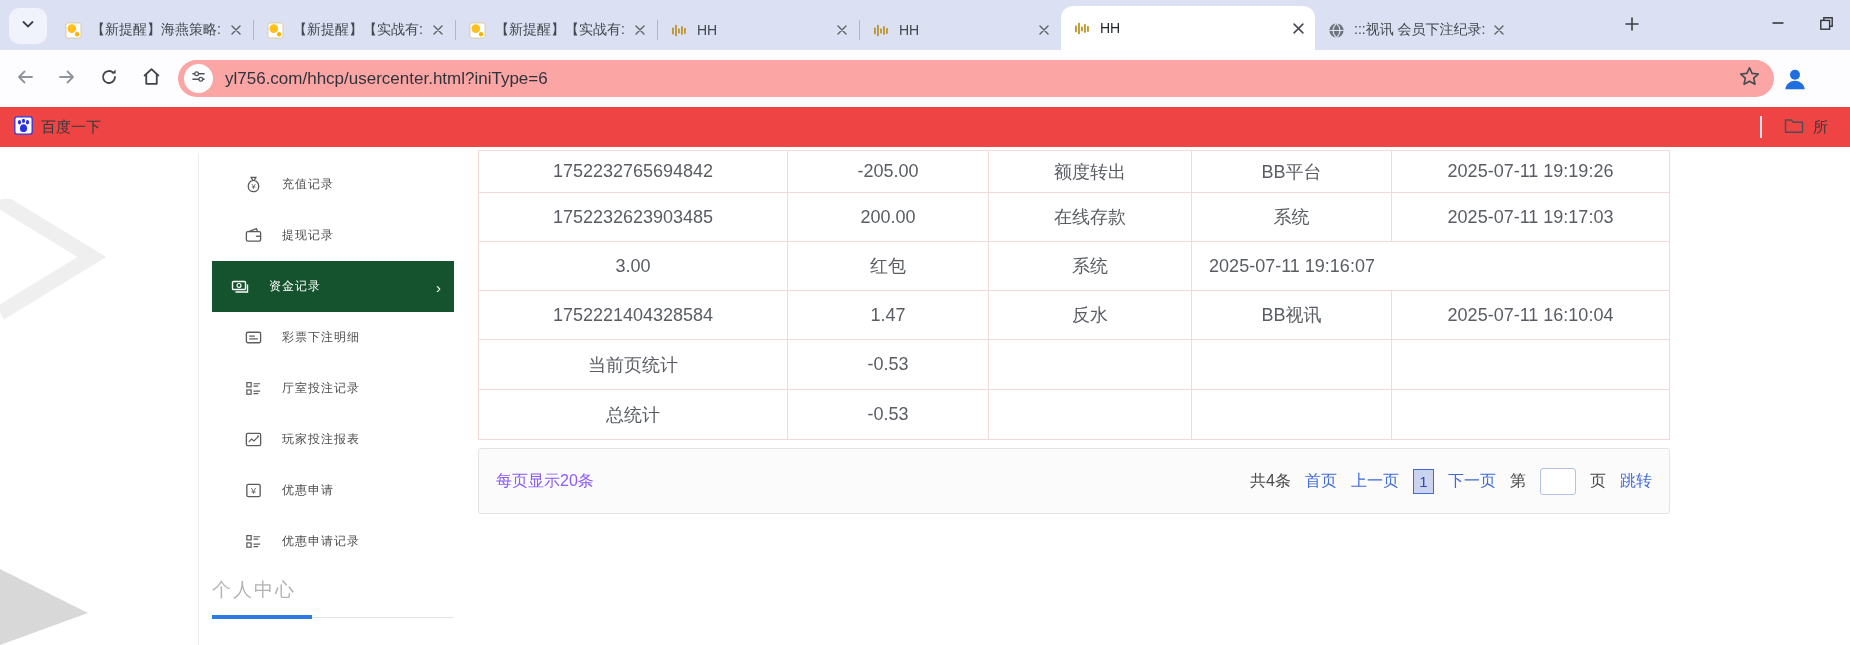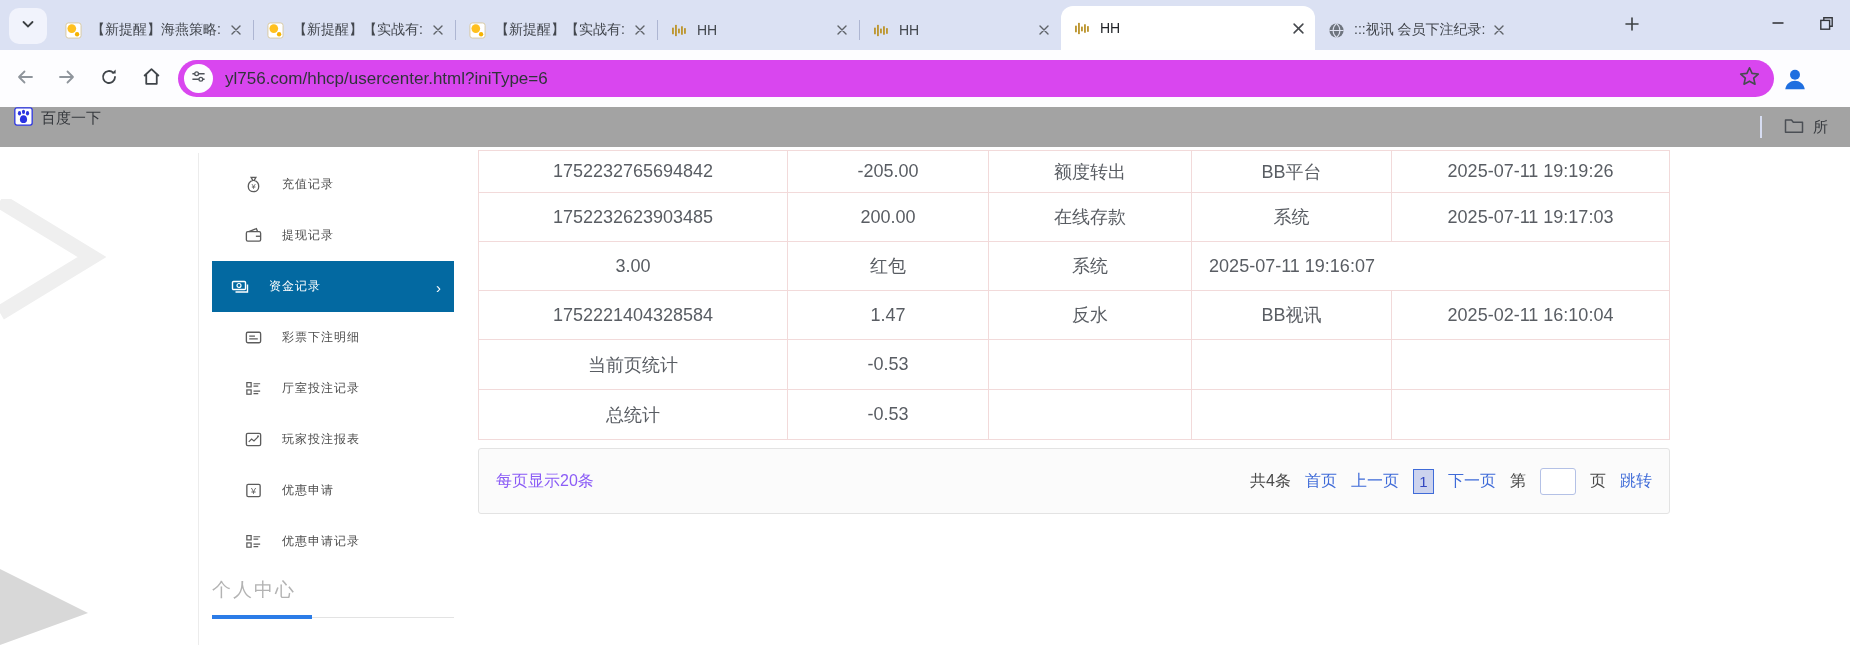--- a/index.html
+++ b/index.html
@@ -17,44 +17,44 @@
   .tab .fav{width:18px;height:18px;flex:0 0 auto;display:flex;align-items:center;justify-content:center;}
   .tab-title{flex:1;margin-left:9px;font-size:14px;white-space:nowrap;overflow:hidden;}
   .tab-close{width:18px;height:18px;border-radius:50%;display:flex;align-items:center;justify-content:center;flex:0 0 auto;cursor:pointer;}
   .tab-sep{width:1px;height:20px;background:#aeb6d2;margin-bottom:10px;flex:0 0 auto;}
   .newtab-btn{position:absolute;left:1618px;top:12px;width:28px;height:28px;display:flex;align-items:center;justify-content:center;border-radius:50%;cursor:pointer;}
   .win-controls{position:absolute;right:0;top:0;height:50px;display:flex;align-items:center;}
   .win-btn{width:48px;height:50px;display:flex;align-items:center;justify-content:center;cursor:pointer;}
   
   .toolbar{position:absolute;left:0;top:50px;width:1850px;height:57px;background:#fdfdff;display:flex;align-items:center;}
   .nav-btn{width:34px;height:34px;margin-left:8px;display:flex;align-items:center;justify-content:center;border-radius:50%;cursor:pointer;flex:0 0 auto;}
-  .url-pill{margin-left:10px;width:1596px;height:37px;background:#d946ef;border-radius:19px;display:flex;align-items:center;padding:0 10px 0 6px;box-sizing:border-box;}
+  .url-pill{margin-left:10px;width:1596px;height:37px;background:#fca5a5;border-radius:19px;display:flex;align-items:center;padding:0 10px 0 6px;box-sizing:border-box;}
   .site-info{width:29px;height:29px;background:#fdfdff;border-radius:50%;display:flex;align-items:center;justify-content:center;cursor:pointer;flex:0 0 auto;}
   .url-text{margin-left:12px;font-size:17px;color:#30343a;flex:1;white-space:nowrap;overflow:hidden;}
   .bookmark-star{width:30px;height:30px;display:flex;align-items:center;justify-content:center;cursor:pointer;flex:0 0 auto;}
   .profile-avatar{margin-left:8px;width:26px;height:26px;flex:0 0 auto;cursor:pointer;}
   
-  .bookmarksbar{position:absolute;left:0;top:107px;width:1850px;height:40px;background:#a3a3a3;display:flex;align-items:flex-start;}
+  .bookmarksbar{position:absolute;left:0;top:107px;width:1850px;height:40px;background:#ef4444;display:flex;align-items:center;}
   .bookmark-item{display:flex;align-items:center;margin-left:14px;cursor:pointer;}
   .bookmark-label{margin-left:8px;font-size:15px;color:#35383d;}
   .bm-right{position:absolute;right:0;top:0;height:40px;display:flex;align-items:center;}
   .bm-sep{width:2px;height:22px;background:#d7ddf2;margin-right:22px;}
   .all-bm{display:flex;align-items:center;cursor:pointer;width:66px;overflow:hidden;}
   .all-bm-label{margin-left:9px;font-size:15px;color:#35383d;white-space:nowrap;}
   
   .content{position:absolute;left:0;top:147px;width:1850px;height:498px;background:#ffffff;overflow:hidden;}
   .decor-top{position:absolute;left:0;top:52px;}
   .decor-bottom{position:absolute;left:0;top:420px;}
   .side-line{position:absolute;left:198px;top:6px;width:1px;height:492px;background:#ececec;}
   
   .sidebar{position:absolute;left:212px;top:12px;width:242px;}
   .side-item{height:51px;display:flex;align-items:center;padding-left:30px;box-sizing:border-box;position:relative;cursor:pointer;color:#4d4d4d;}
   .side-item .s-icon{width:22px;display:flex;justify-content:center;flex:0 0 auto;}
   .side-label{margin-left:18px;font-size:12px;letter-spacing:1px;}
-  .side-item.active{background:#0369a1;color:#ffffff;padding-left:17px;}
+  .side-item.active{background:#14532d;color:#ffffff;padding-left:17px;}
   .side-chevron{position:absolute;right:13px;top:50%;transform:translateY(-50%);font-size:15px;color:#fff;}
   .side-section{position:absolute;left:212px;top:430px;width:242px;}
   .side-section-title{font-size:19px;color:#b3b3b3;letter-spacing:2px;}
   .side-underline{margin-top:12px;position:relative;height:4px;}
   .side-underline .grey{position:absolute;left:0;top:2px;width:242px;height:1px;background:#e3e3e3;}
   .side-underline .blue{position:absolute;left:0;top:0;width:100px;height:4px;background:#2b7ce7;}
   
   .main{position:absolute;left:478px;top:0;width:1196px;}
   .dtable{position:absolute;left:0;top:3px;width:1192px;border:1px solid #f2dada;border-bottom:none;box-sizing:border-box;}
   .trow{display:grid;grid-template-columns:309px 201px 203px 200px 277px;border-bottom:1px solid #f2dada;}
@@ -457,21 +457,21 @@
         <div class="tcell rn">3.00</div>
         <div class="tcell rn">红包</div>
         <div class="tcell rn">系统</div>
         <div class="tcell rn">2025-07-11 19:16:07</div>
       </div>
       <div class="trow">
         <div class="tcell rn">1752221404328584</div>
         <div class="tcell rn">1.47</div>
         <div class="tcell rn">反水</div>
         <div class="tcell rn">BB视讯</div>
-        <div class="tcell rn">2025-02-11 16:10:04</div>
+        <div class="tcell rn">2025-07-11 16:10:04</div>
       </div>
       <div class="trow">
         <div class="tcell rlast">当前页统计</div>
         <div class="tcell rlast">-0.53</div>
         <div class="tcell rlast"></div>
         <div class="tcell rlast"></div>
         <div class="tcell rlast"></div>
       </div>
       <div class="trow">
         <div class="tcell rlast">总统计</div>

